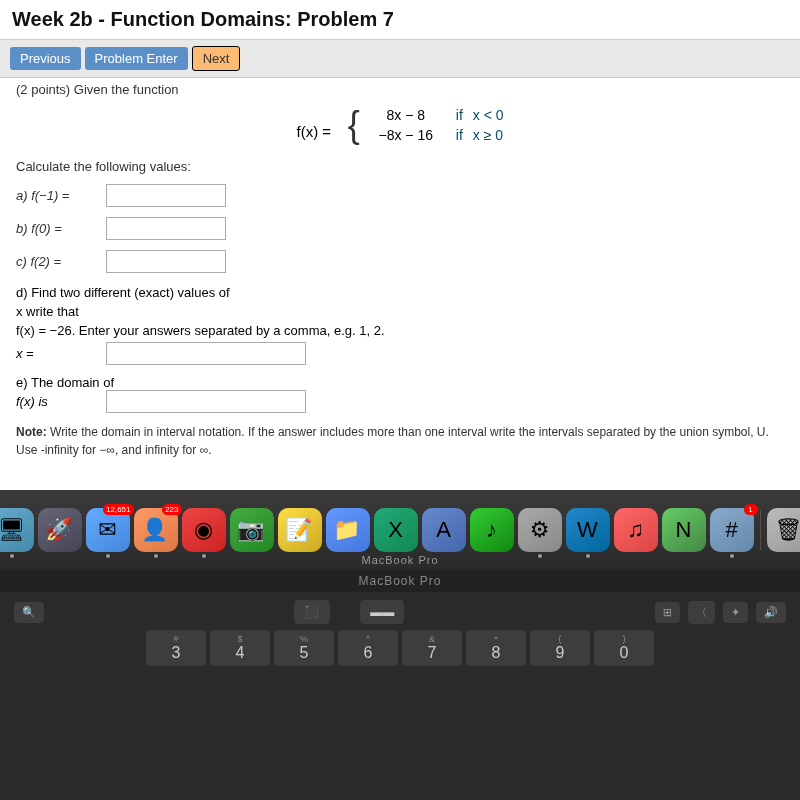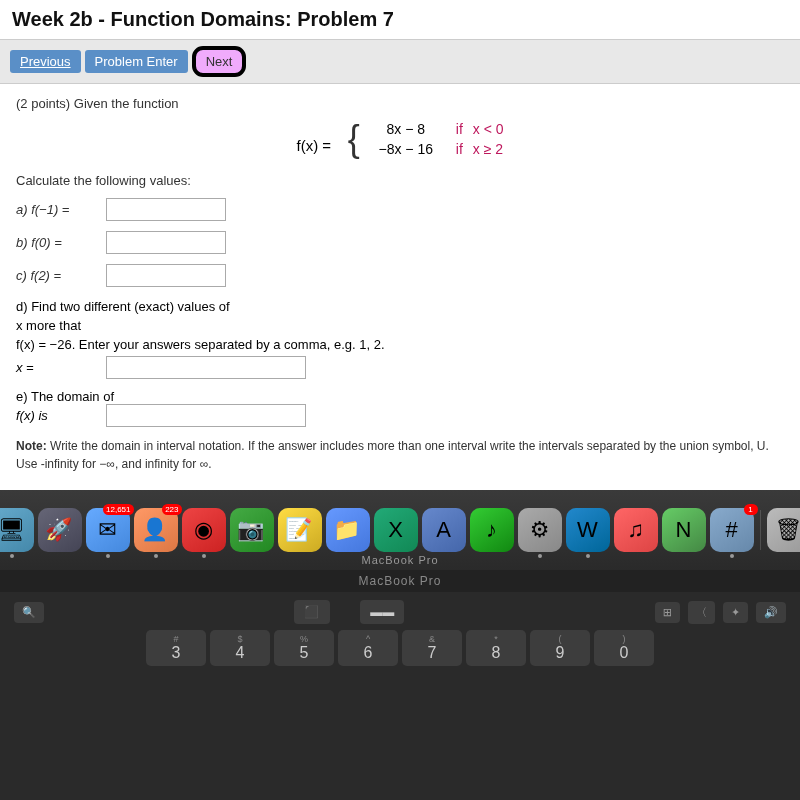--- a/index.html
+++ b/index.html
@@ -41,46 +41,45 @@
     }
 
     .btn-prev {
       background: #5a8fc7;
       color: white;
       border: none;
       padding: 4px 10px;
       border-radius: 3px;
       font-size: 13px;
       cursor: pointer;
-      text-decoration: underline;
     }
 
     .btn-problem-list {
       background: #5a8fc7;
       color: white;
       border: none;
       padding: 4px 10px;
       border-radius: 3px;
       font-size: 13px;
       cursor: pointer;
     }
 
     .btn-next {
-      background: #f0abfc;
+      background: #fdba74;
       color: #333;
-      border: 4px solid #000000;
+      border: 1px solid #000000;
       padding: 4px 10px;
-      border-radius: 11px;
+      border-radius: 3px;
       font-size: 13px;
       cursor: pointer;
     }
 
     .problem-area {
       background: #fff;
-      padding: 12px 16px;
+      padding: 4px 16px;
       flex: 1;
       overflow-y: auto;
     }
 
     .problem-header {
       font-size: 13px;
       color: #333;
       margin-bottom: 10px;
     }
 
@@ -117,21 +116,21 @@
       display: flex;
       gap: 10px;
       align-items: center;
     }
 
     .case-expr {
       min-width: 80px;
     }
 
     .case-cond {
-      color: #be185d;
+      color: #0c4a6e;
     }
 
     .calc-section {
       font-size: 13px;
       color: #333;
       margin-bottom: 12px;
     }
 
     .calc-title {
       margin-bottom: 10px;
@@ -377,21 +376,21 @@
         <span class="brace">{</span>
         <span class="cases">
           <span class="case-row">
             <span class="case-expr">8x − 8</span>
             <span class="case-cond">if</span>
             <span class="case-cond">x &lt; 0</span>
           </span>
           <span class="case-row">
             <span class="case-expr">−8x − 16</span>
             <span class="case-cond">if</span>
-            <span class="case-cond">x ≥ 2</span>
+            <span class="case-cond">x ≥ 0</span>
           </span>
         </span>
       </span>
     </div>
 
     <div class="calc-section">
       <div class="calc-title">Calculate the following values:</div>
 
       <div class="input-row">
         <label>a) f(−1) =</label>
@@ -404,21 +403,21 @@
       </div>
 
       <div class="input-row">
         <label>c) f(2) =</label>
         <input class="answer-input" type="text" value="" style="">
       </div>
     </div>
 
     <div class="section-d">
       <div class="desc">d) Find two different (exact) values of</div>
-      <div class="desc">x more that</div>
+      <div class="desc">x write that</div>
       <div class="desc">f(x) = −26. Enter your answers separated by a comma, e.g. 1, 2.</div>
       <div class="input-row">
         <label>x =</label>
         <input class="answer-input-wide" type="text" value="" style="">
       </div>
     </div>
 
     <div class="section-e">
       <div>e) The domain of</div>
       <div class="input-row">

